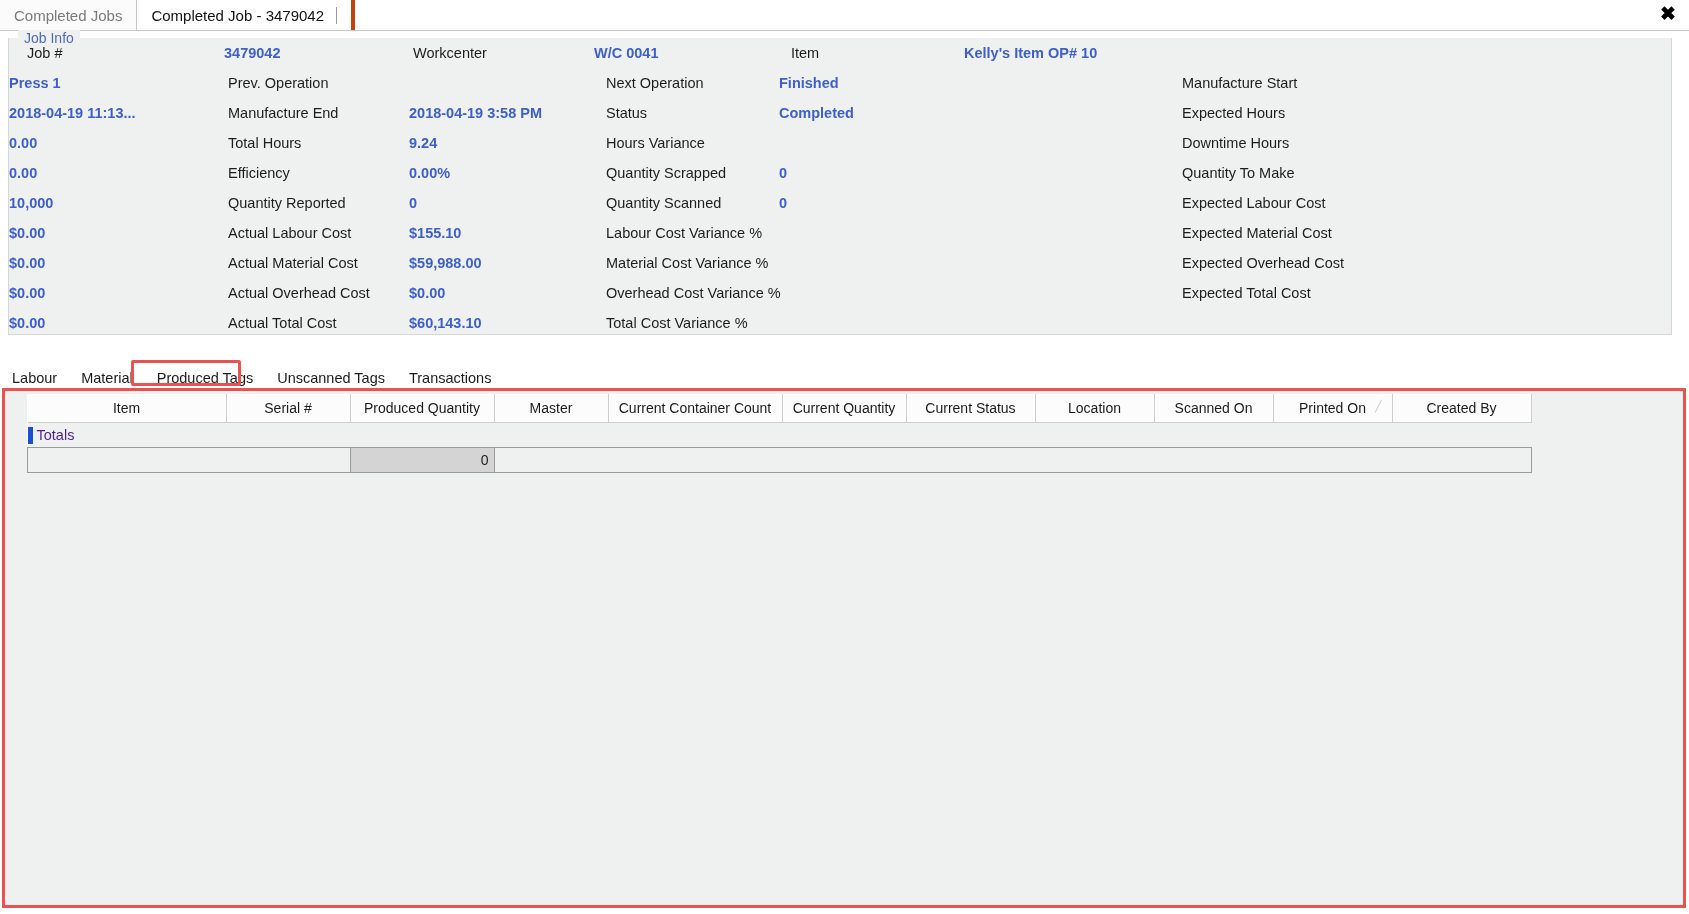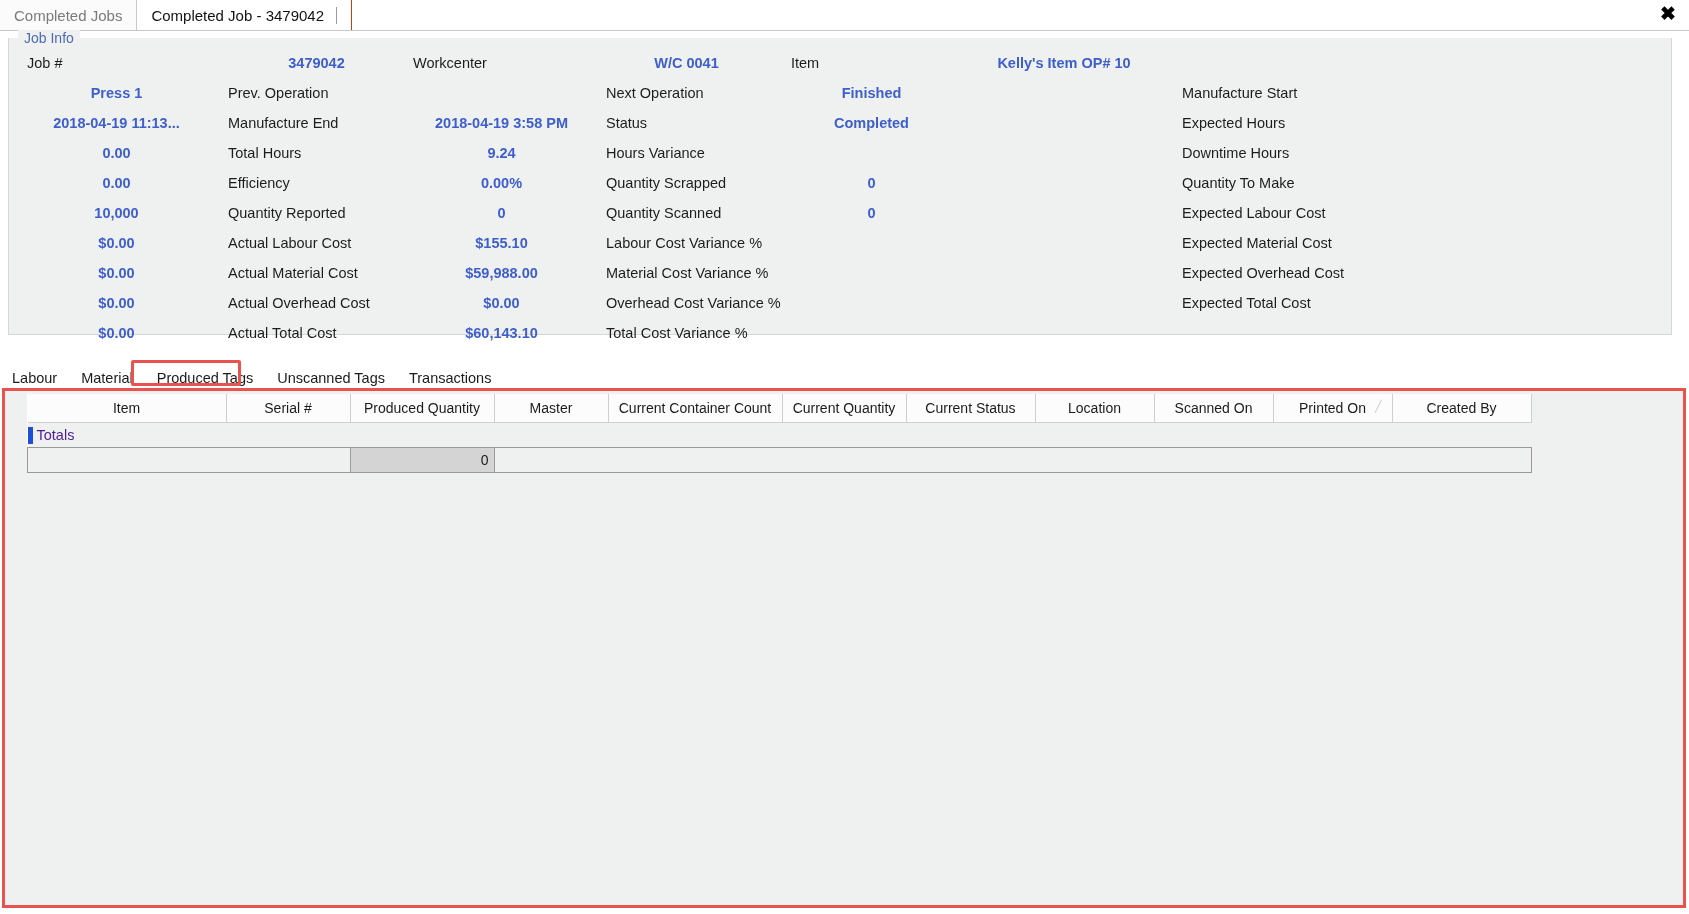--- a/index.html
+++ b/index.html
@@ -39,21 +39,21 @@
     white-space: nowrap;
   }
   .wtab.inactive {
     color: #7a7a7a;
     background: #fbfbfb;
   }
   .wtab.active {
     color: #111;
     background: #ffffff;
     border-left: 1px solid #c9c9c9;
-    border-right: 1px solid #c2410c;
+    border-right: 4px solid #c2410c;
   }
   .wtab .caret {
     display: inline-block;
     width: 1px;
     height: 17px;
     background: #9a9a9a;
     margin-left: 12px;
   }
   .close-x {
     position: absolute;
@@ -95,39 +95,38 @@
     top: 30px;
     background: #f0f0f0;
     padding: 0 6px;
     font-size: 14px;
     color: #4b6db5;
     z-index: 3;
   }
 
   .grid {
     position: absolute;
-    left: 0; top: 10px;
+    left: 0; top: 0;
     width: 100%;
     display: grid;
     grid-template-columns: 215px 185px 185px 185px 185px 200px 420px;
     row-gap: 0;
   }
   .lbl {
     font-size: 14.5px;
     color: #1d1d1d;
     padding: 7px 0 7px 0;
     white-space: nowrap;
   }
   .val {
     font-size: 14.5px;
     color: #3d5ecc;
     font-weight: bold;
     padding: 7px 0 7px 0;
     white-space: nowrap;
-    text-align: center;
   }
   .lbl.c1 { padding-left: 18px; }
   .lbl.c2 { padding-left: 4px; }
   .lbl.c3 { padding-left: 12px; }
 
   
   .subtabs {
     position: absolute;
     left: 0;
     top: 366px;

